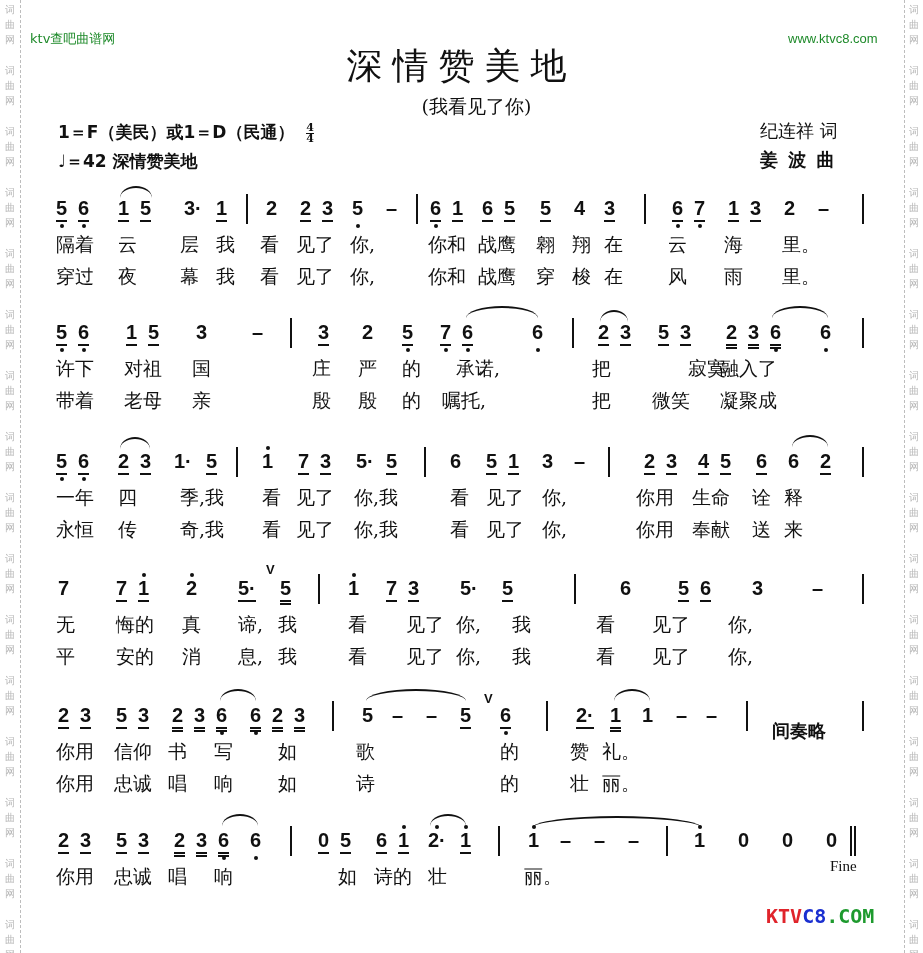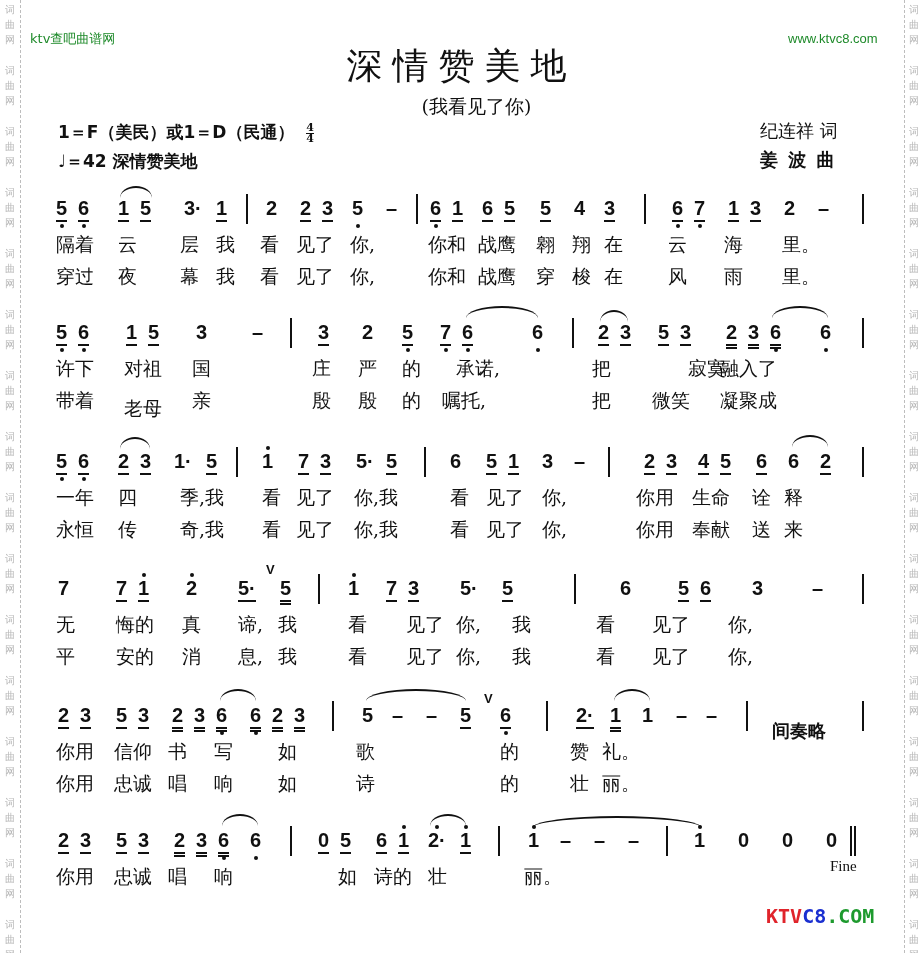--- a/index.html
+++ b/index.html
@@ -212,21 +212,21 @@
         <span class="lyric" style="left: 256px;">庄</span>
         <span class="lyric" style="left: 302px;">严</span>
         <span class="lyric" style="left: 346px;">的</span>
         <span class="lyric" style="left: 386px; margin-left: 14px;">承诺,</span>
         <span class="lyric" style="left: 536px;">把</span>
         <span class="lyric" style="left: 632px;">寂寞</span>
         <span class="lyric" style="left: 664px;">融入了</span>
       </div>
       <div class="lyric-row" style="top: 68px;">
         <span class="lyric" style="left: 0px;">带着</span>
-        <span class="lyric" style="left: 68px; margin-top: 8px;">老母</span>
+        <span class="lyric" style="left: 68px;">老母</span>
         <span class="lyric" style="left: 136px;">亲</span>
         <span class="lyric" style="left: 256px;">殷</span>
         <span class="lyric" style="left: 302px;">殷</span>
         <span class="lyric" style="left: 346px;">的</span>
         <span class="lyric" style="left: 386px;">嘱托,</span>
         <span class="lyric" style="left: 536px;">把</span>
         <span class="lyric" style="left: 596px;">微笑</span>
         <span class="lyric" style="left: 664px;">凝聚成</span>
       </div>
     </div>

